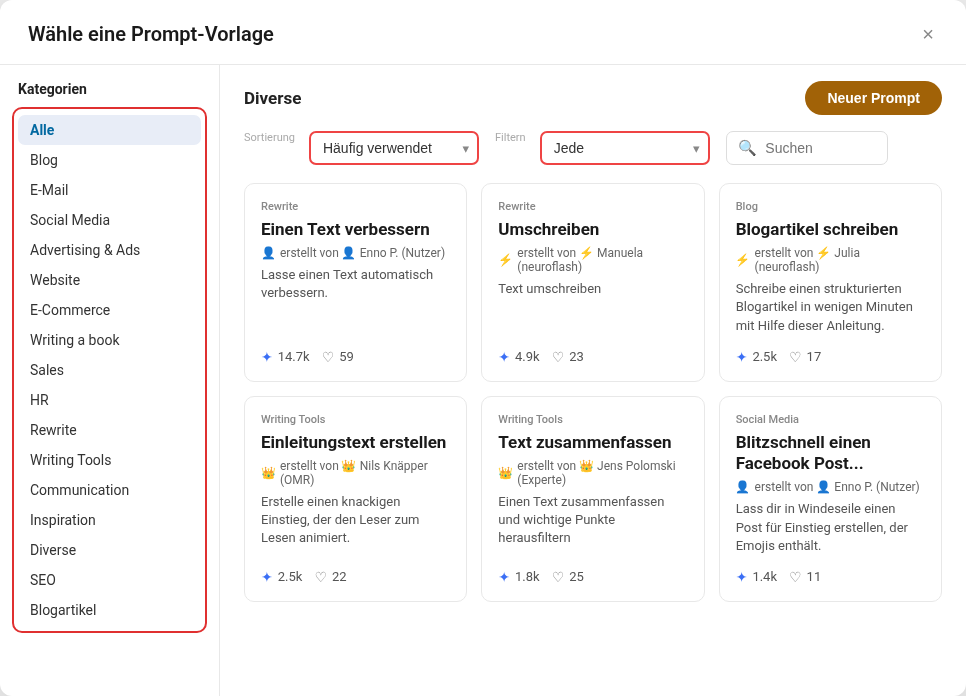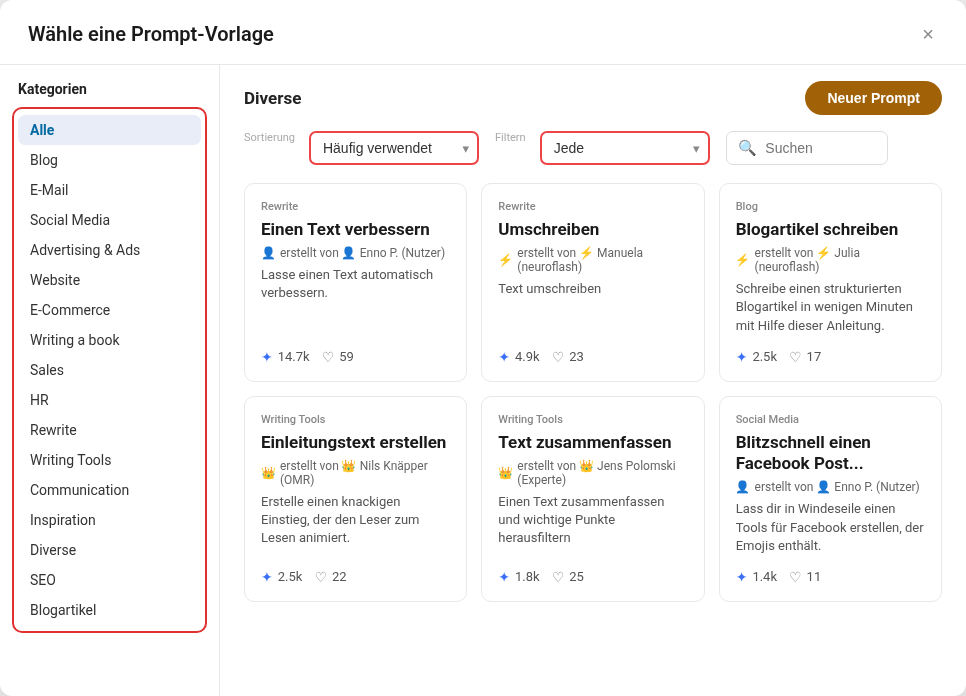--- a/index.html
+++ b/index.html
@@ -390,21 +390,21 @@
         </span>
       </div>
     </div>
           <div class="card">
       <span class="card-category">Social Media</span>
       <span class="card-title">Blitzschnell einen Facebook Post...</span>
       <span class="card-author">
         <span class="author-icon">👤</span>
         erstellt von 👤 Enno P. (Nutzer)
       </span>
-      <span class="card-desc">Lass dir in Windeseile einen Tools für Facebook erstellen, der Emojis enthält.</span>
+      <span class="card-desc">Lass dir in Windeseile einen Post für Einstieg erstellen, der Emojis enthält.</span>
       <div class="card-footer">
         <span class="card-stat">
           <span class="stat-icon">✦</span>
           <span>1.4k</span>
         </span>
         <span class="card-stat">
           <span class="heart-icon">♡</span>
           <span>11</span>
         </span>
       </div>

